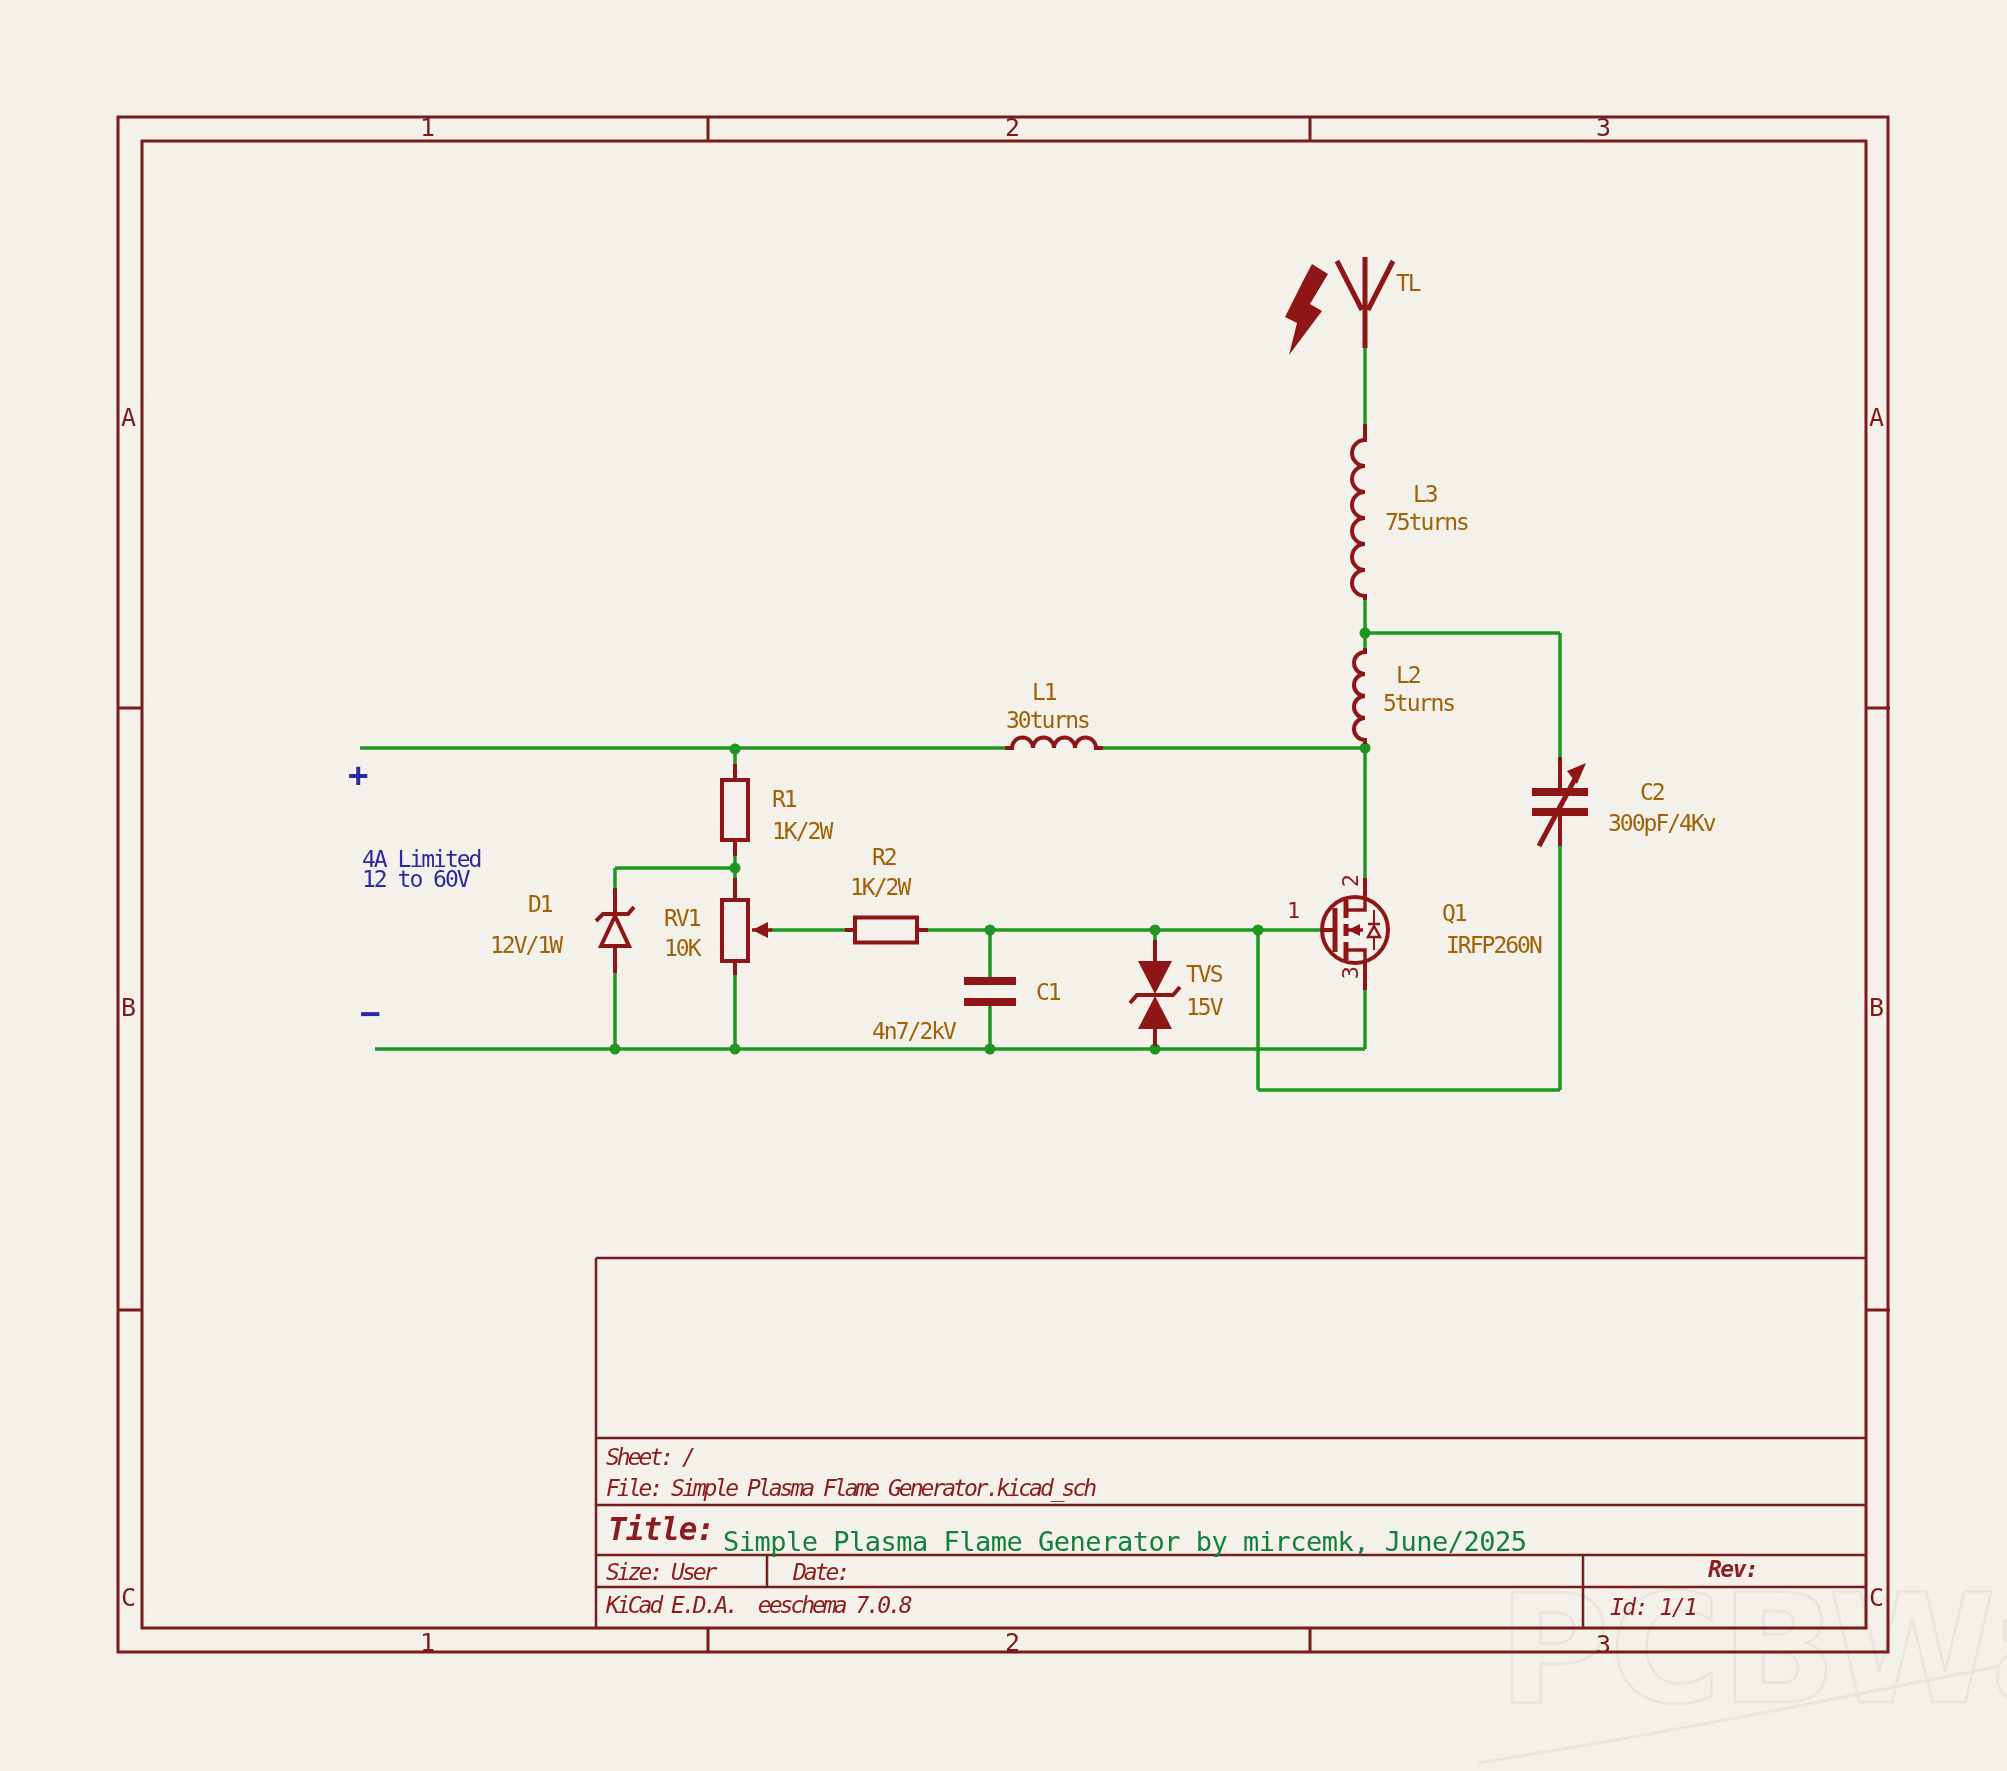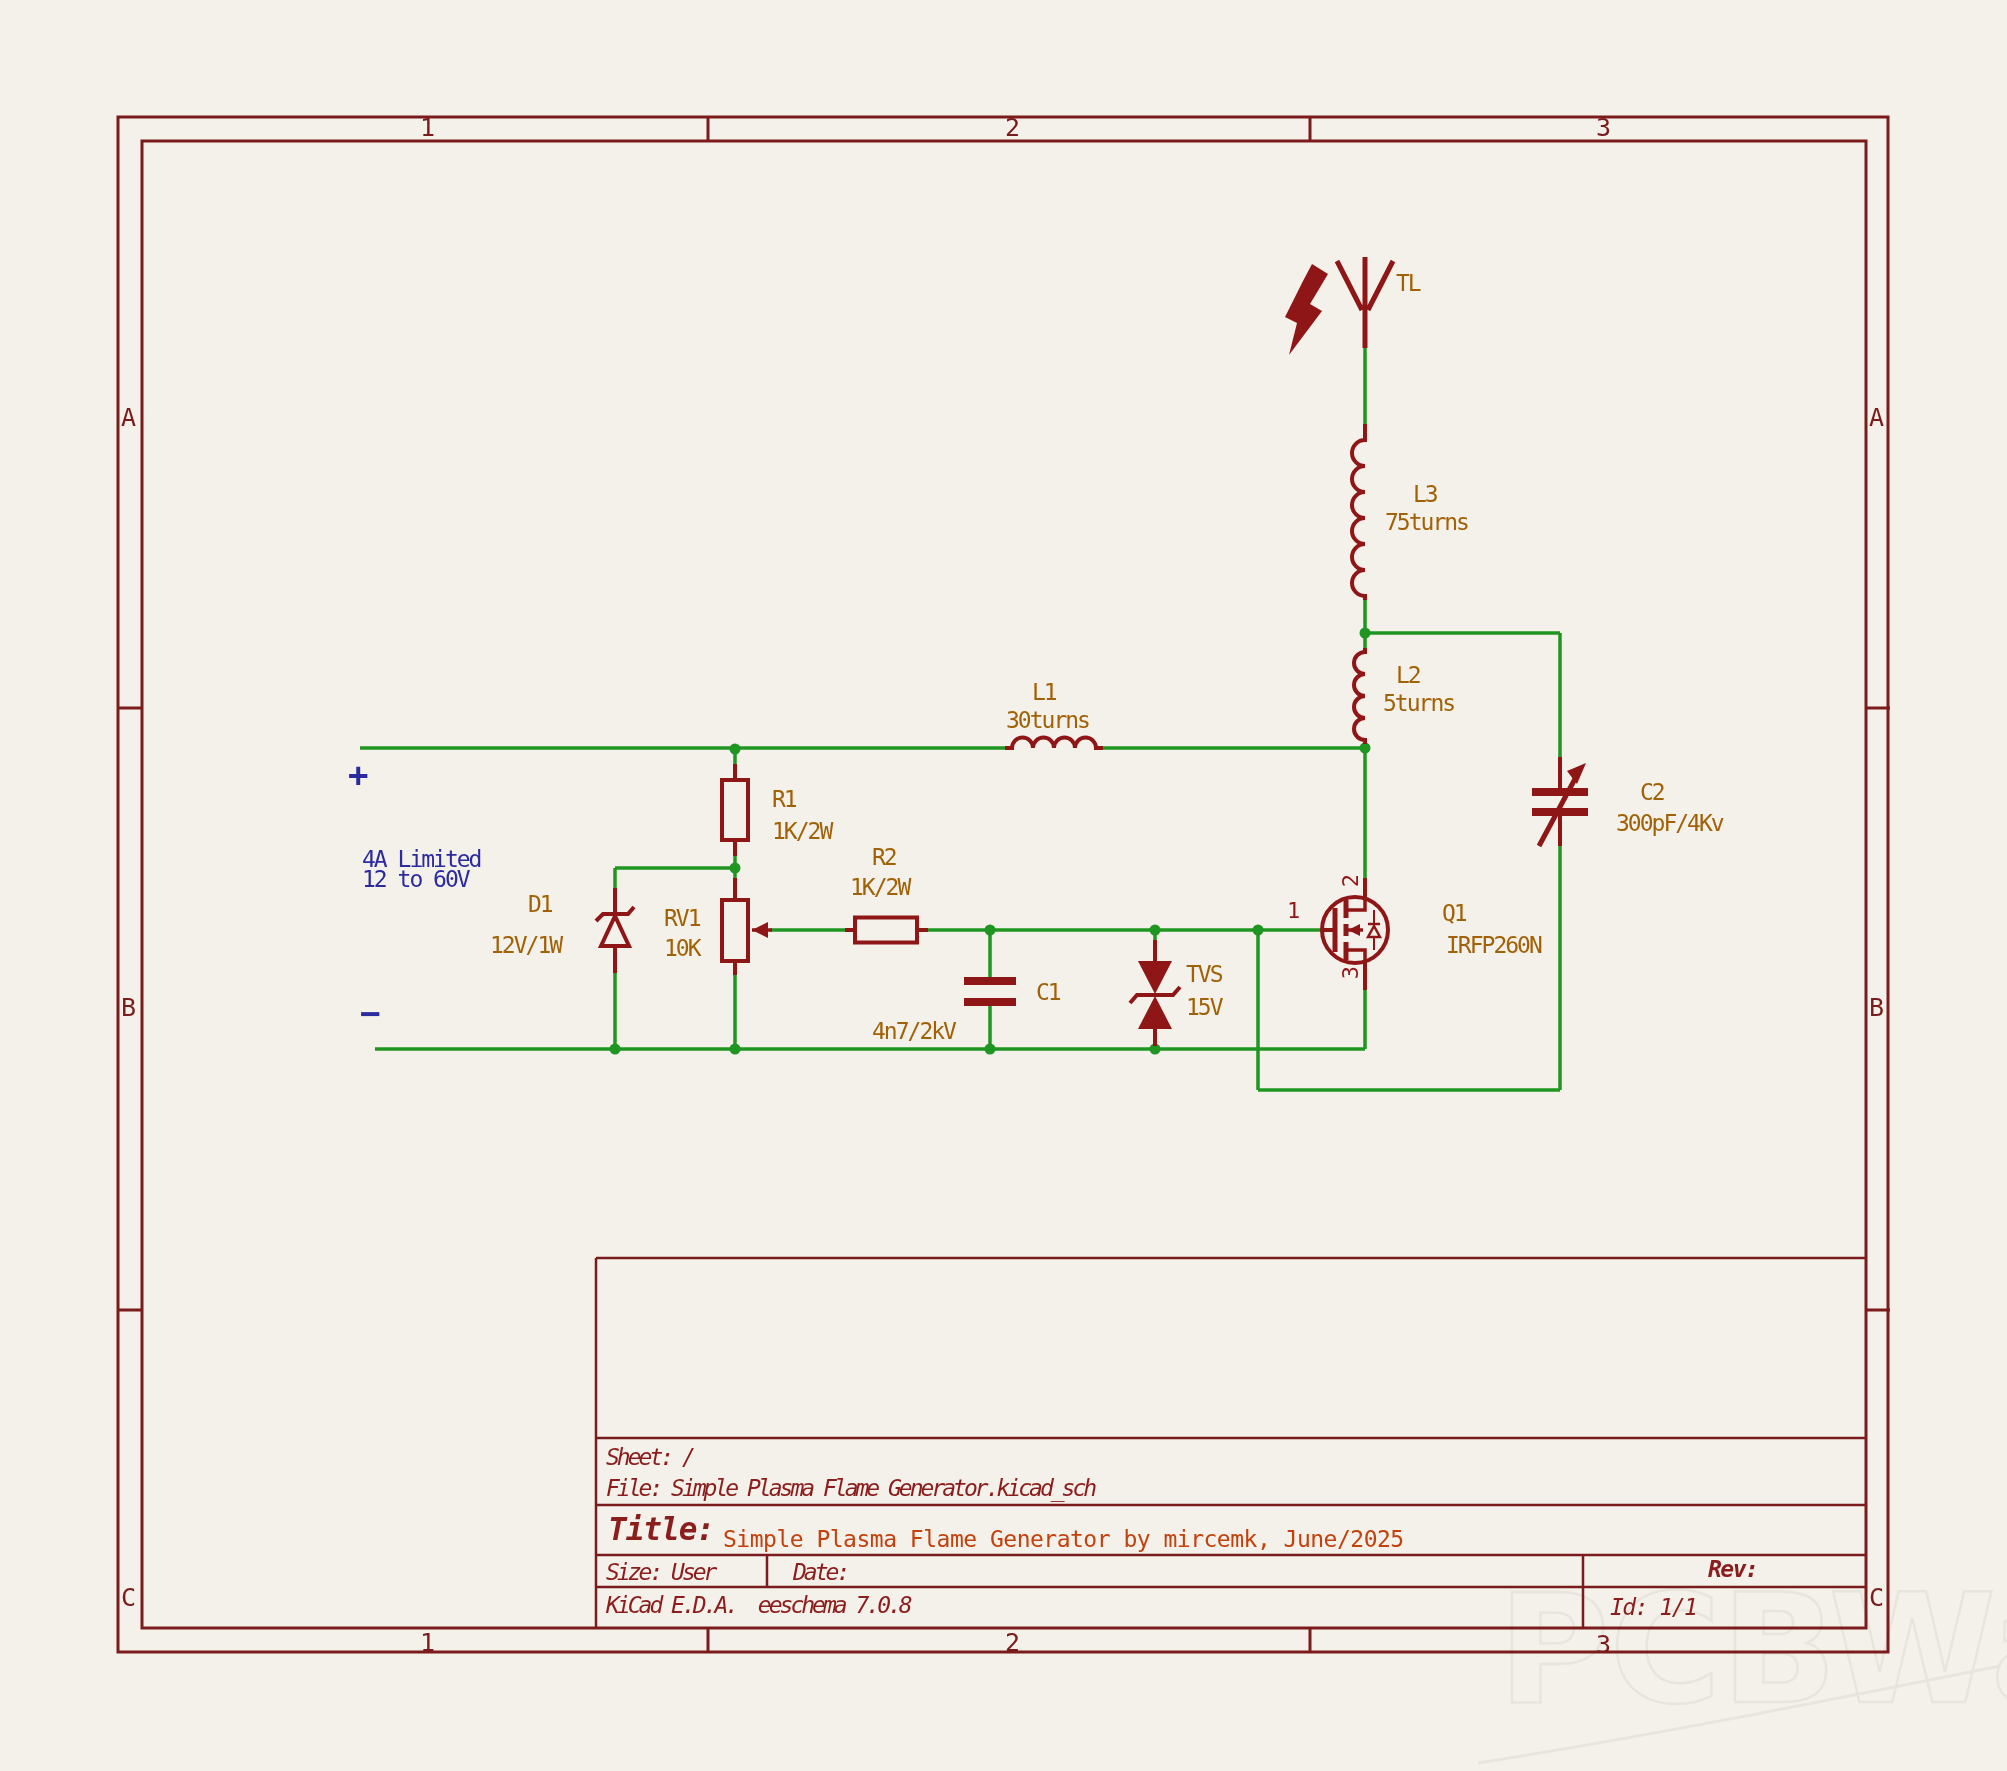--- a/index.html
+++ b/index.html
@@ -5,21 +5,21 @@
   html,body{margin:0;padding:0;background:#f4f1ea;}
   .sheet{position:relative;width:2007px;height:1771px;background:#f4f1ea;overflow:hidden;
          font-family:"DejaVu Sans Mono", monospace;}
   svg{position:absolute;left:0;top:0;}
   .t{position:absolute;white-space:pre;line-height:1;}
   .lbl{color:#a16207;font-size:23px;letter-spacing:-2px;}
   .frm{color:#7a1c1c;font-size:25px;letter-spacing:-1px;}
   .pin{color:#8f1616;font-size:22px;letter-spacing:-1px;}
   .tb{color:#8b1d1d;font-size:23px;letter-spacing:-3px;font-style:italic;}
   .tbtitle{color:#8b1d1d;font-size:31px;font-weight:bold;font-style:italic;letter-spacing:-1px;}
-  .tbblue{color:#c2410c;font-size:23px;letter-spacing:-0.5px;}
+  .tbblue{color:#15803d;font-size:27px;letter-spacing:-0.5px;}
   .src{color:#2b2b9e;font-size:23px;letter-spacing:-2px;}
   .pm{color:#2b2b9e;font-size:34px;font-weight:bold;}
   .rot{transform:rotate(-90deg);}
 </style>
 </head>
 <body>
 
 <div class="sheet">
 
 <svg width="2007" height="1771" viewBox="0 0 2007 1771">
@@ -161,21 +161,21 @@
 <span class="t src" style="left:362px;top:848px;">4A Limited</span>
 
 <span class="t lbl" style="left:1396px;top:272px;">TL</span>
 <span class="t lbl" style="left:1413px;top:483px;">L3</span>
 <span class="t lbl" style="left:1385px;top:511px;">75turns</span>
 <span class="t lbl" style="left:1396px;top:664px;">L2</span>
 <span class="t lbl" style="left:1383px;top:692px;">5turns</span>
 <span class="t lbl" style="left:1032px;top:681px;">L1</span>
 <span class="t lbl" style="left:1006px;top:709px;">30turns</span>
 <span class="t lbl" style="left:1640px;top:781px;">C2</span>
-<span class="t lbl" style="left:1608px;top:812px;margin-left:8px;">300pF/4Kv</span>
+<span class="t lbl" style="left:1608px;top:812px;">300pF/4Kv</span>
 <span class="t lbl" style="left:772px;top:788px;">R1</span>
 <span class="t lbl" style="left:772px;top:820px;">1K/2W</span>
 <span class="t lbl" style="left:872px;top:846px;">R2</span>
 <span class="t lbl" style="left:850px;top:876px;">1K/2W</span>
 <span class="t lbl" style="left:664px;top:907px;">RV1</span>
 <span class="t lbl" style="left:664px;top:937px;">10K</span>
 <span class="t lbl" style="left:528px;top:893px;">D1</span>
 <span class="t lbl" style="left:490px;top:934px;">12V/1W</span>
 <span class="t lbl" style="left:1036px;top:981px;">C1</span>
 <span class="t lbl" style="left:872px;top:1006px;margin-top:14px;">4n7/2kV</span>

